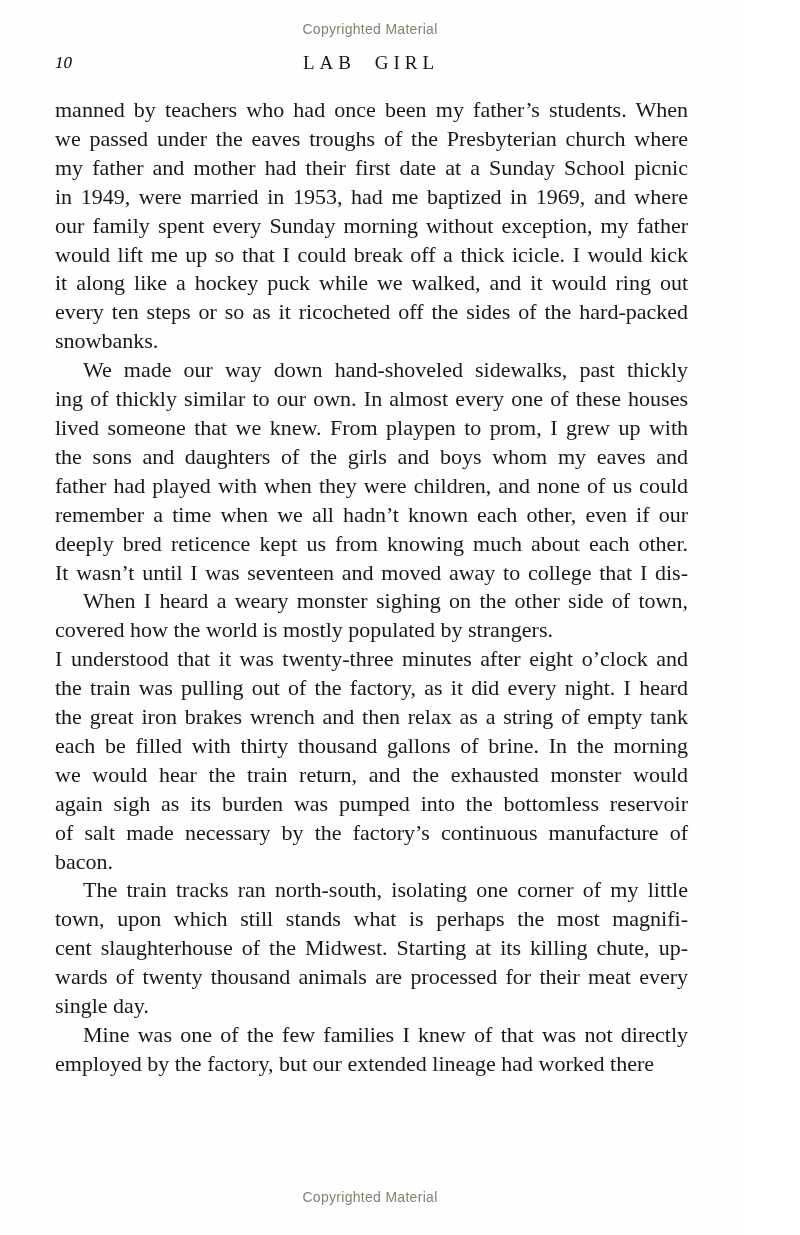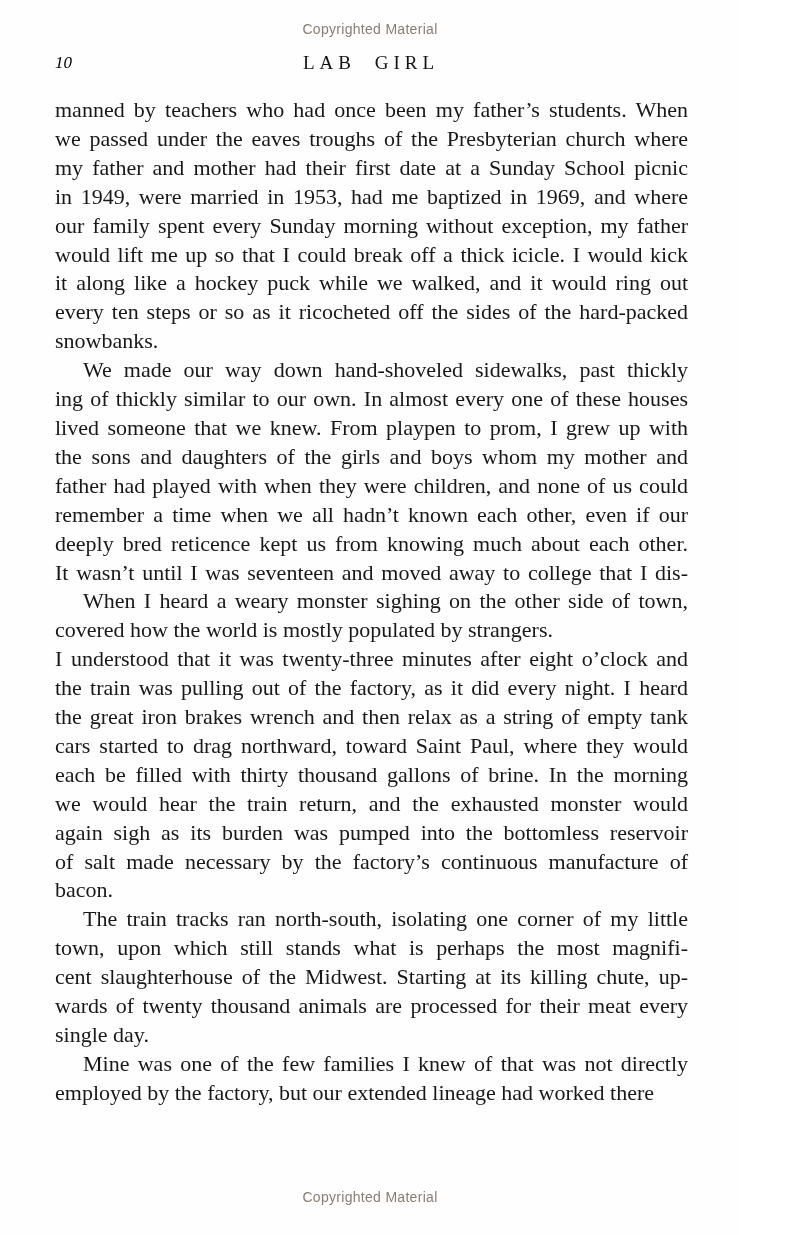--- a/index.html
+++ b/index.html
@@ -84,31 +84,30 @@
       <div class="line">my father and mother had their first date at a Sunday School picnic</div>
       <div class="line">in 1949, were married in 1953, had me baptized in 1969, and where</div>
       <div class="line">our family spent every Sunday morning without exception, my father</div>
       <div class="line">would lift me up so that I could break off a thick icicle. I would kick</div>
       <div class="line">it along like a hockey puck while we walked, and it would ring out</div>
       <div class="line">every ten steps or so as it ricocheted off the sides of the hard-packed</div>
       <div class="line para-end">snowbanks.</div>
       <div class="line indent">We made our way down hand-shoveled sidewalks, past thickly</div>
       <div class="line">ing of thickly similar to our own. In almost every one of these houses</div>
       <div class="line">lived someone that we knew. From playpen to prom, I grew up with</div>
-      <div class="line">the sons and daughters of the girls and boys whom my mother and</div>
+      <div class="line">the sons and daughters of the girls and boys whom my eaves and</div>
       <div class="line">father had played with when they were children, and none of us could</div>
       <div class="line">remember a time when we all hadn’t known each other, even if our</div>
       <div class="line">deeply bred reticence kept us from knowing much about each other.</div>
       <div class="line">It wasn’t until I was seventeen and moved away to college that I dis-</div>
       <div class="line indent">When I heard a weary monster sighing on the other side of town,</div>
       <div class="line para-end">covered how the world is mostly populated by strangers.</div>
       <div class="line">I understood that it was twenty-three minutes after eight o’clock and</div>
       <div class="line">the train was pulling out of the factory, as it did every night. I heard</div>
       <div class="line">the great iron brakes wrench and then relax as a string of empty tank</div>
-      <div class="line">cars started to drag northward, toward Saint Paul, where they would</div>
       <div class="line">each be filled with thirty thousand gallons of brine. In the morning</div>
       <div class="line">we would hear the train return, and the exhausted monster would</div>
       <div class="line">again sigh as its burden was pumped into the bottomless reservoir</div>
       <div class="line">of salt made necessary by the factory’s continuous manufacture of</div>
       <div class="line para-end">bacon.</div>
       <div class="line indent">The train tracks ran north-south, isolating one corner of my little</div>
       <div class="line">town, upon which still stands what is perhaps the most magnifi-</div>
       <div class="line">cent slaughterhouse of the Midwest. Starting at its killing chute, up-</div>
       <div class="line">wards of twenty thousand animals are processed for their meat every</div>
       <div class="line para-end">single day.</div>

